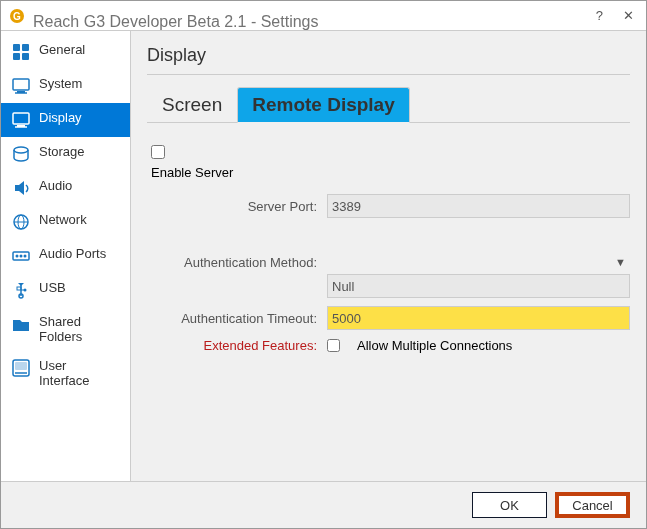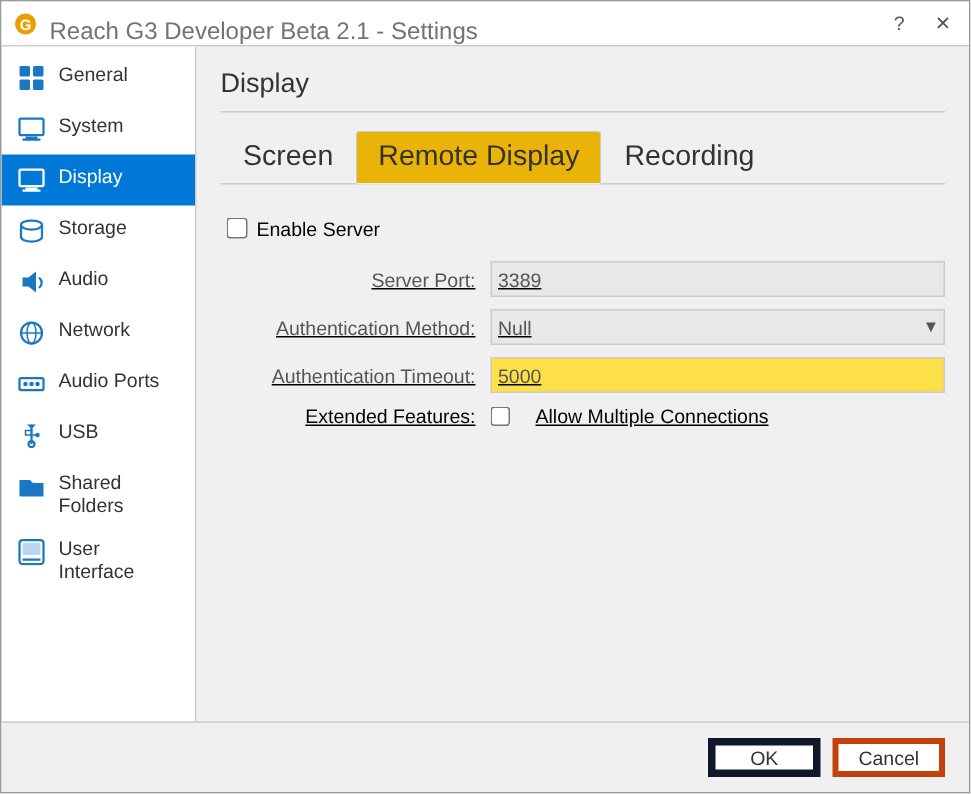--- a/index.html
+++ b/index.html
@@ -114,42 +114,43 @@
       cursor: pointer;
       font-size: 19px;
       color: #333;
       border: 1px solid transparent;
       margin-bottom: -1px;
       background: transparent;
     }
     .tab.active {
       border: 1px solid #ccc;
       border-bottom: 1px solid #f0f0f0;
-      background: #eab308;
+      background: #0ea5e9;
       border-radius: 3px 3px 0 0;
+      font-weight: bold;
     }
     .form-area {
       padding: 6px 0;
     }
     .checkbox-row {
       display: flex;
       align-items: flex-start;
       gap: 6px;
       margin-bottom: 14px;
       padding-left: 4px;
+      flex-direction: column;
     }
     .checkbox-row input[type="checkbox"] {
       width: 14px;
       height: 14px;
     }
     .form-row {
       display: flex;
       align-items: center;
       margin-bottom: 8px;
-      text-decoration: underline;
     }
     .form-label {
       text-align: right;
       width: 180px;
       padding-right: 10px;
       color: #555;
       font-size: 13px;
       flex-shrink: 0;
     }
     .form-input {
@@ -167,20 +168,21 @@
       height: 24px;
       border: 1px solid #ccc;
       padding: 0 4px;
       font-size: 13px;
       background: #e8e8e8;
       color: #555;
       outline: none;
       appearance: none;
       -webkit-appearance: none;
       position: relative;
+      margin-top: 48px;
     }
     .select-wrapper {
       flex: 1;
       position: relative;
       display: flex;
       align-items: center;
     }
     .select-arrow {
       position: absolute;
       right: 4px;
@@ -189,21 +191,21 @@
       font-size: 11px;
     }
     .extended-row {
       display: flex;
       align-items: center;
     }
     .extended-label {
       text-align: right;
       width: 180px;
       padding-right: 10px;
-      color: #000000;
+      color: #b91c1c;
       font-size: 13px;
       flex-shrink: 0;
     }
     .extended-value {
       display: flex;
       align-items: center;
       gap: 17px;
     }
     .footer {
       display: flex;
@@ -218,21 +220,21 @@
       height: 26px;
       font-size: 13px;
       cursor: pointer;
       border: 4px solid #c2410c;
       background: #fff;
       color: #333;
     }
     .footer-btn.primary {
       background: #fff;
       color: #333;
-      border: 5px solid #0f172a;
+      border: 1px solid #0f172a;
     }
   </style>
 </head>
 <body>
 
 <div class="window">
 
   <div class="titlebar">
     <div class="titlebar-left">
       <div class="titlebar-icon">
@@ -365,21 +367,20 @@
       </div>
 
     </div>
 
     <div class="content-area">
       <div class="page-title">Display</div>
 
       <div class="tabs">
         <button class="tab">Screen</button>
         <button class="tab active">Remote Display</button>
-        <button class="tab">Recording</button>
       </div>
 
       <div class="form-area">
 
         <div class="checkbox-row">
           <input type="checkbox" id="enableServer" style="">
           <label for="enableServer">Enable Server</label>
         </div>
 
         <div class="form-row">

